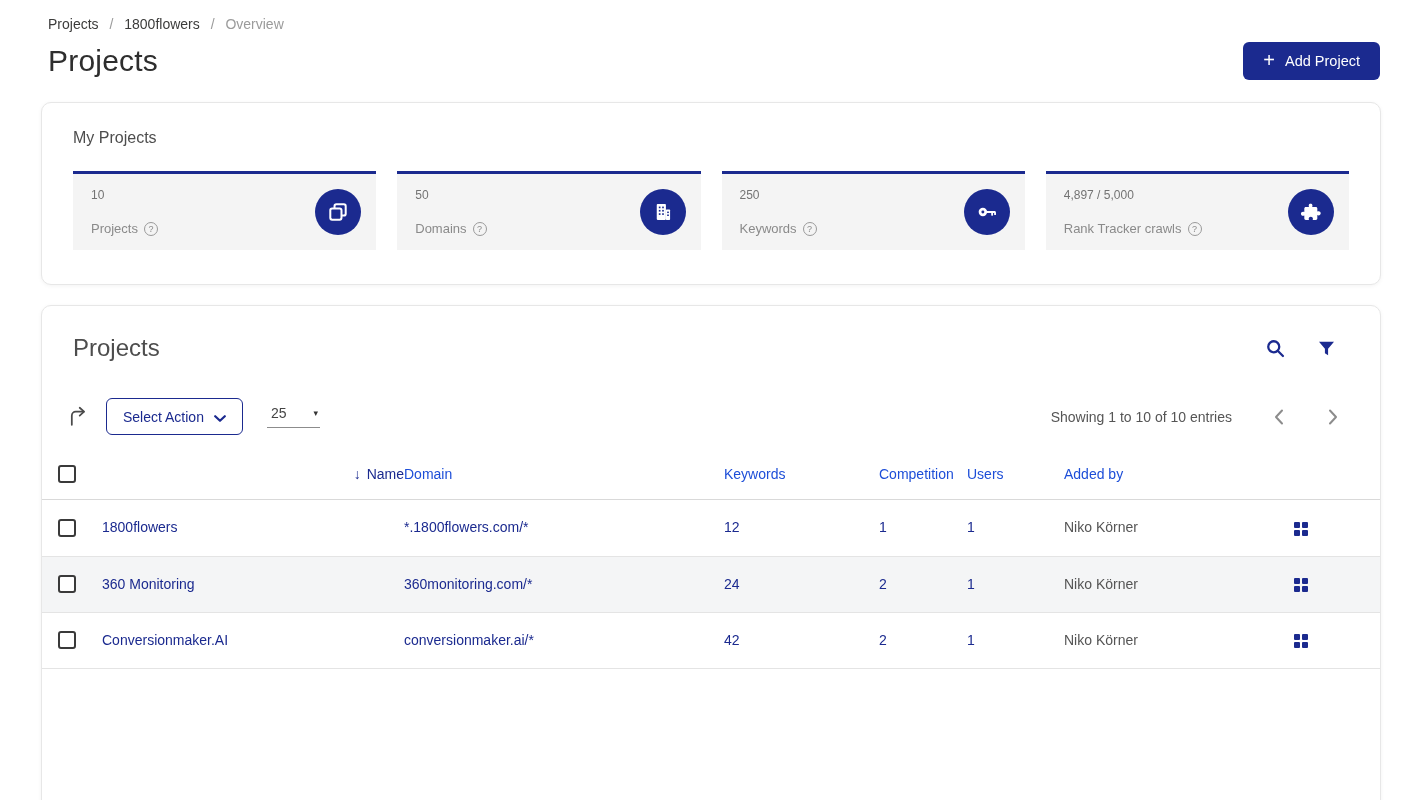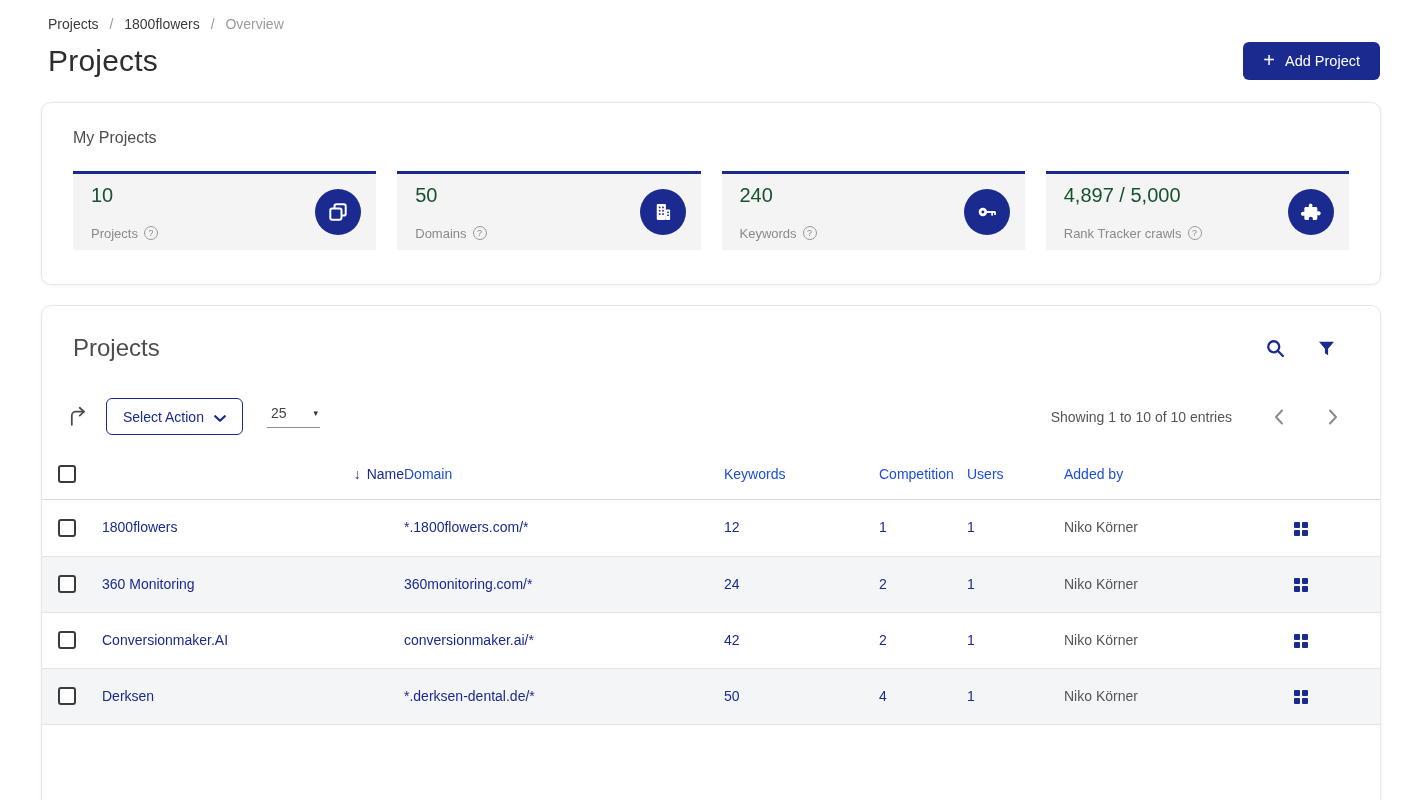--- a/index.html
+++ b/index.html
@@ -33,21 +33,21 @@
   }
   .card-stats { padding: 26px 31px 34px; margin-bottom: 20px; }
   .card-stats h2 { font-size: 16px; font-weight: 400; color: #4d4d4d; margin-bottom: 24px; }
   .tiles { display: flex; gap: 21px; }
   .tile {
     flex: 1; height: 79px; background: #f4f4f4;
     border-top: 3px solid #1b2a8f;
     padding: 0 15px 0 18px;
     display: flex; align-items: center; justify-content: space-between;
   }
-  .tile-value { font-size: 20px; color: #14532d; margin-bottom: 19px; }
+  .tile-value { font-size: 12px; color: #737373; margin-bottom: 19px; }
   .tile-label { font-size: 13px; color: #8a8a8a; display: flex; align-items: center; gap: 6px; }
   .help {
     width: 14px; height: 14px; border: 1px solid #9a9a9a; border-radius: 50%;
     font-size: 9px; color: #8a8a8a; display: inline-flex; align-items: center; justify-content: center;
     cursor: pointer; flex: none;
   }
   .tile-icon {
     width: 46px; height: 46px; border-radius: 50%; background: #1b2a8f;
     display: flex; align-items: center; justify-content: center; flex: none;
   }
@@ -173,21 +173,21 @@
               <rect x="11" y="13.5" width="2" height="2"></rect>
             <rect x="17" y="11.5" width="2" height="1.8"></rect>
               <rect x="17" y="15" width="2" height="1.8"></rect>
           </g>
         </svg>
       </div>
     </div>
 
     <div class="tile">
       <div class="tile-text">
-        <div class="tile-value">240</div>
+        <div class="tile-value">250</div>
         <div class="tile-label">
           <span>Keywords</span>
           <span class="help">?</span>
         </div>
       </div>
       <div class="tile-icon">
         <svg viewBox="0 0 24 24" width="22" height="22" fill="#fff">
           <circle cx="7.5" cy="12" r="4.6"></circle>
           <rect x="10.5" y="10.9" width="11" height="2.2" rx="1"></rect>
           <rect x="16.6" y="12" width="2" height="4.2" rx="0.8"></rect>
@@ -330,30 +330,15 @@
         <td><a class="blue">2</a></td>
         <td><a class="blue">1</a></td>
         <td class="gray">Niko Körner</td>
         <td class="col-actions"><span class="grid-icon">
               <span></span>
               <span></span>
               <span></span>
               <span></span>
             </span></td>
       </tr>
-      <tr>
-        <td class="col-check"><span class="checkbox"></span></td>
-        <td class="col-name"><a class="blue">Derksen</a></td>
-        <td><a class="blue">*.derksen-dental.de/*</a></td>
-        <td><a class="blue">50</a></td>
-        <td><a class="blue">4</a></td>
-        <td><a class="blue">1</a></td>
-        <td class="gray">Niko Körner</td>
-        <td class="col-actions"><span class="grid-icon">
-              <span></span>
-              <span></span>
-              <span></span>
-              <span></span>
-            </span></td>
-      </tr>
     </tbody>
   </table>
 </section>
 
 </body></html>

